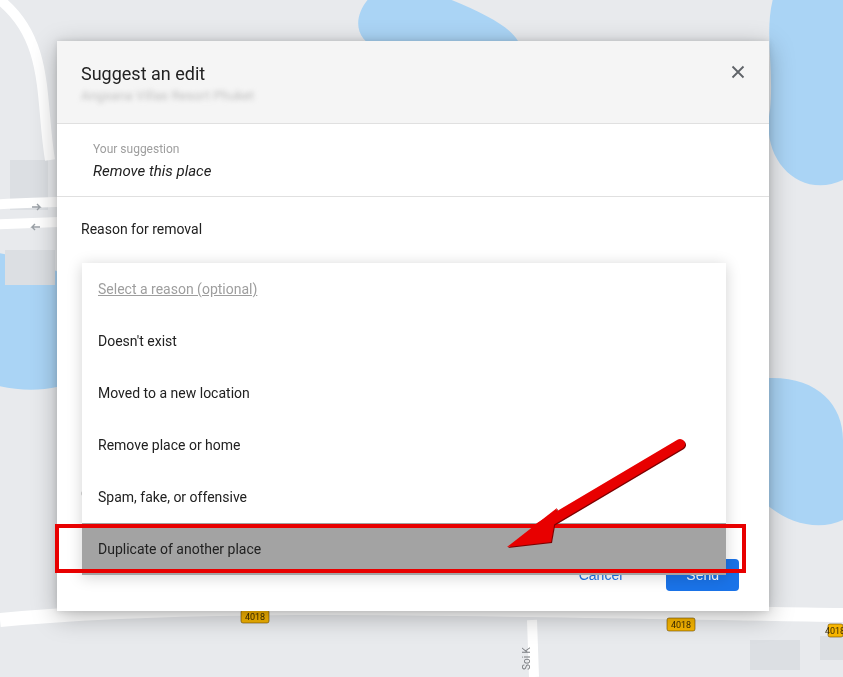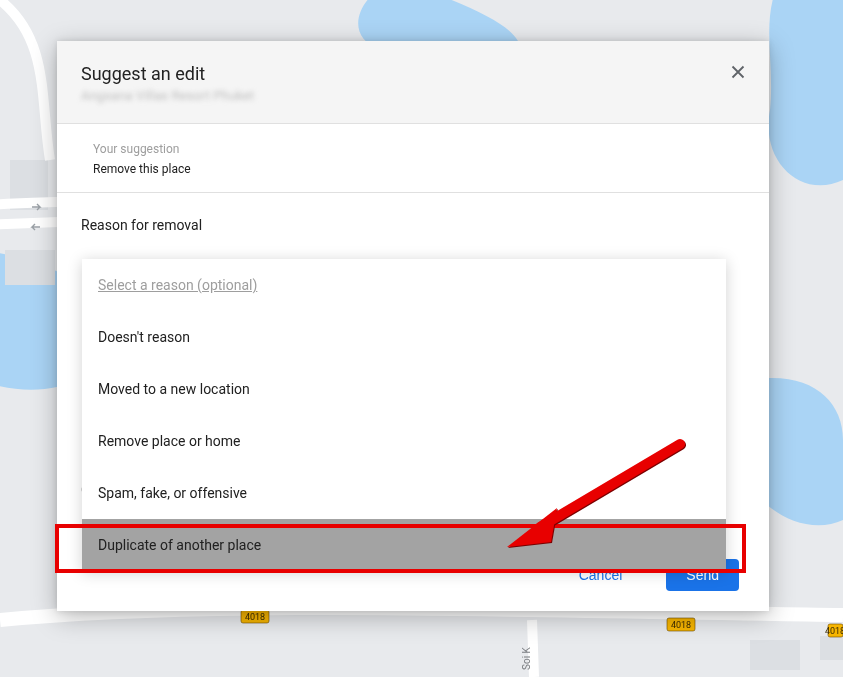--- a/index.html
+++ b/index.html
@@ -58,22 +58,23 @@
     .suggestion-block {
       padding: 18px 24px 16px 36px;
       border-bottom: 1px solid #e0e0e0;
     }
     .suggestion-label {
       font-size: 12px;
       color: #9e9e9e;
       margin-bottom: 6px;
     }
     .suggestion-value {
-      font-size: 12px;
+      font-size: 15px;
       color: #212121;
+      font-style: italic;
     }
     .reason-block {
       padding: 24px 17px 0 24px;
       flex: 1;
       position: relative;
     }
     .reason-title {
       font-size: 14px;
       color: #212121;
       margin-bottom: 0;
@@ -199,21 +200,21 @@
     <div class="suggestion-value">Remove this place</div>
   </div>
 
   <div class="reason-block">
     <div class="reason-title">Reason for removal</div>
 
     <div class="gphotos" style="top:290px;">G</div>
 
     <div class="dropdown">
       <div class="dropdown-item placeholder">Select a reason (optional)</div>
-      <div class="dropdown-item">Doesn't reason</div>
+      <div class="dropdown-item">Doesn't exist</div>
       <div class="dropdown-item">Moved to a new location</div>
       <div class="dropdown-item">Remove place or home</div>
       <div class="dropdown-item">Spam, fake, or offensive</div>
       <div class="dropdown-item highlight">Duplicate of another place</div>
     </div>
   </div>
 
   <div class="modal-footer">
     <button class="btn btn-cancel">Cancel</button>
     <button class="btn btn-send">Send</button>

